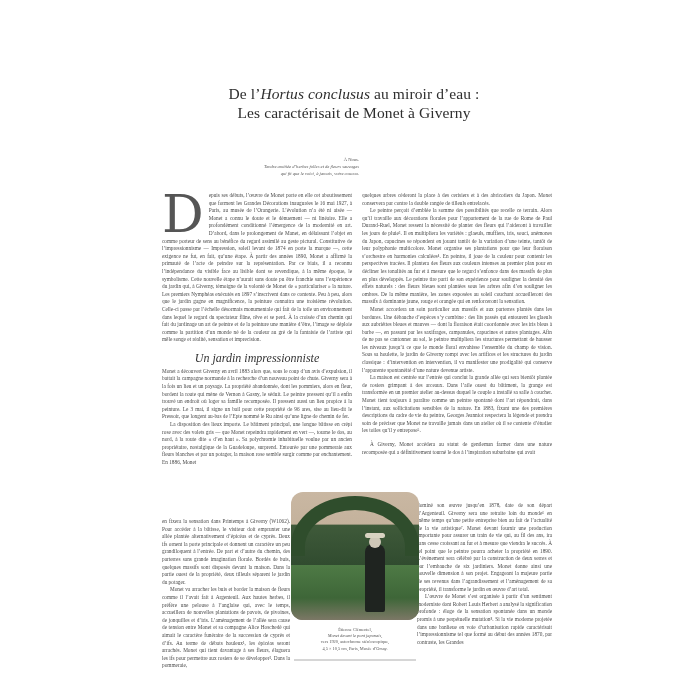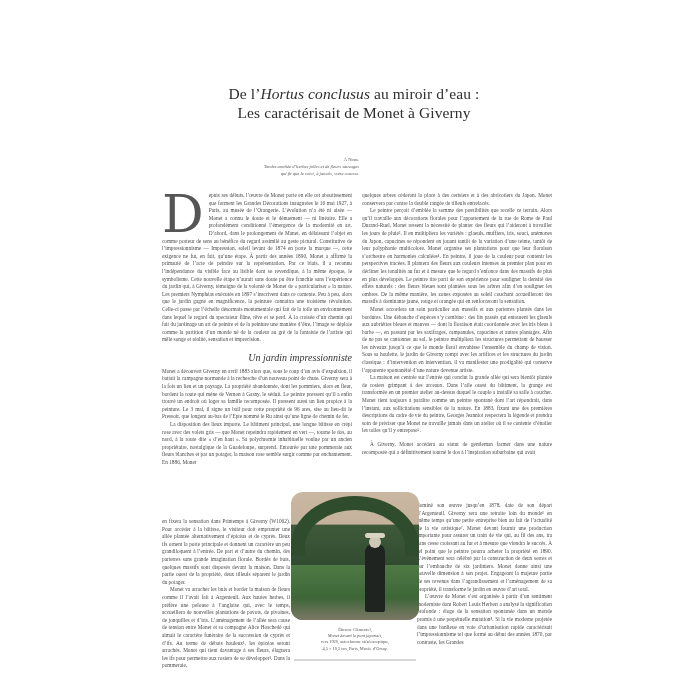--- a/index.html
+++ b/index.html
@@ -30,22 +30,22 @@
     .col p.noindent { text-indent: 0; }
     .col-left { left: 158px; top: 192px; width: 190px; }
     .col-right { left: 358px; top: 192px; width: 190px; }
     .col-left-narrow { left: 158px; top: 518px; width: 128px; }
     .col-right-narrow { left: 413px; top: 502px; width: 135px; }
     .dropcap {
       float: left; font-size: 52px; line-height: 40px; height: 42px;
       color: #555; margin: 2px 5px 0 0; font-family: "DejaVu Serif", serif;
     }
     .subhead {
-      font-style: italic; font-size: 10px; line-height: 12px; margin: 8px 0 4px 0;
-      color: #333; text-align: right;
+      font-style: italic; font-size: 12px; line-height: 12px; margin: 8px 0 4px 0;
+      color: #333; text-align: center;
     }
     .photo-wrap {
       position: absolute; left: 287px; top: 492px; width: 128px; height: 128px;
       border-radius: 12px; overflow: hidden;
       background: linear-gradient(180deg, #c9b7a2 0%, #c4b29c 25%, #3f5a3a 26%, #2f4a2e 60%, #4b6d3f 80%, #6d6a58 100%);
     }
     .photo-wrap .arch {
       position: absolute; left: 0; top: 4px; width: 128px; height: 60px;
       border-top-left-radius: 70px 55px; border-top-right-radius: 70px 55px;
       border: 14px solid #2f4d2c; border-bottom: none; box-sizing: border-box;

